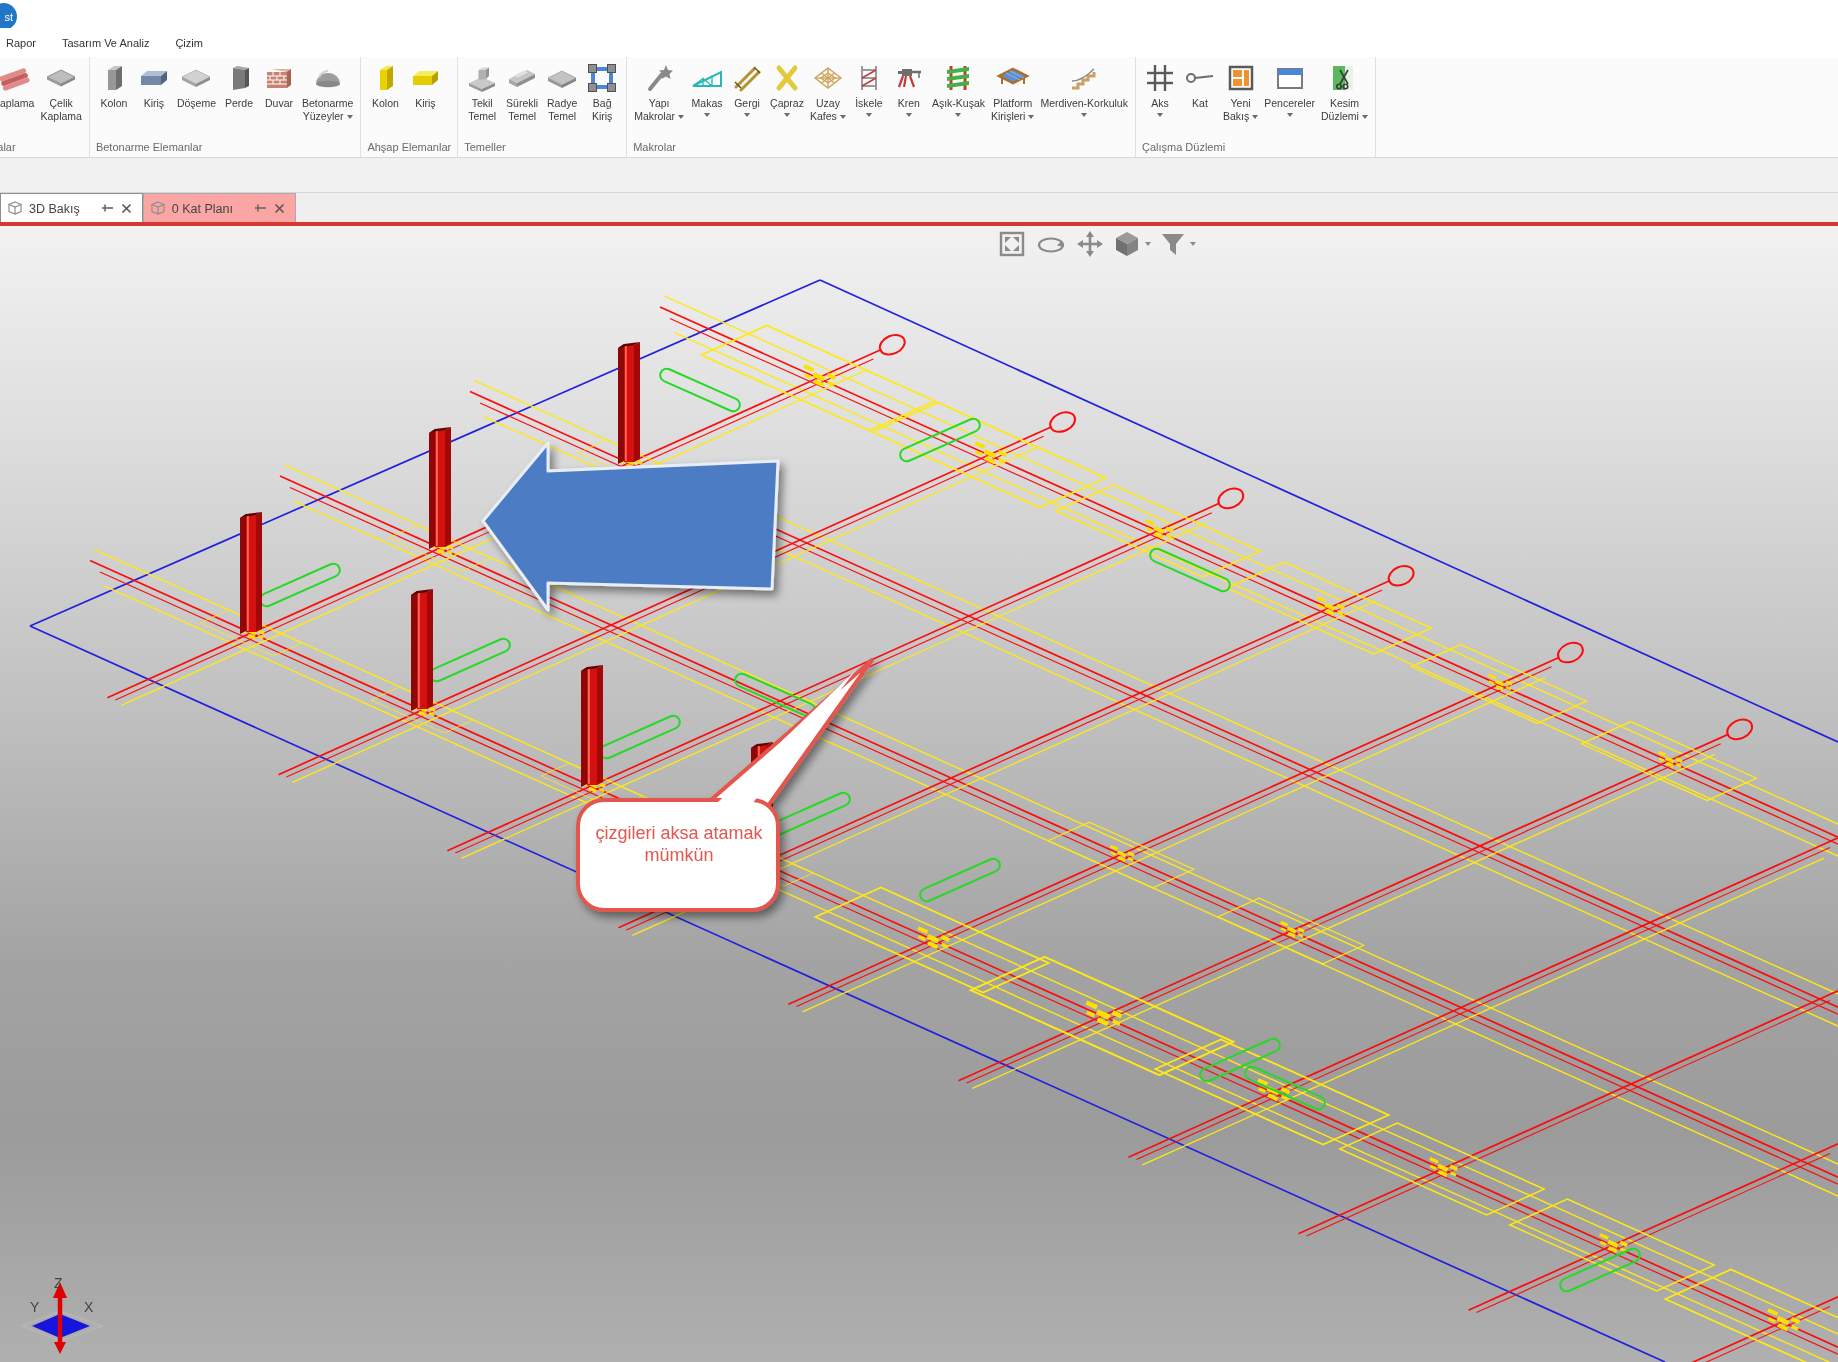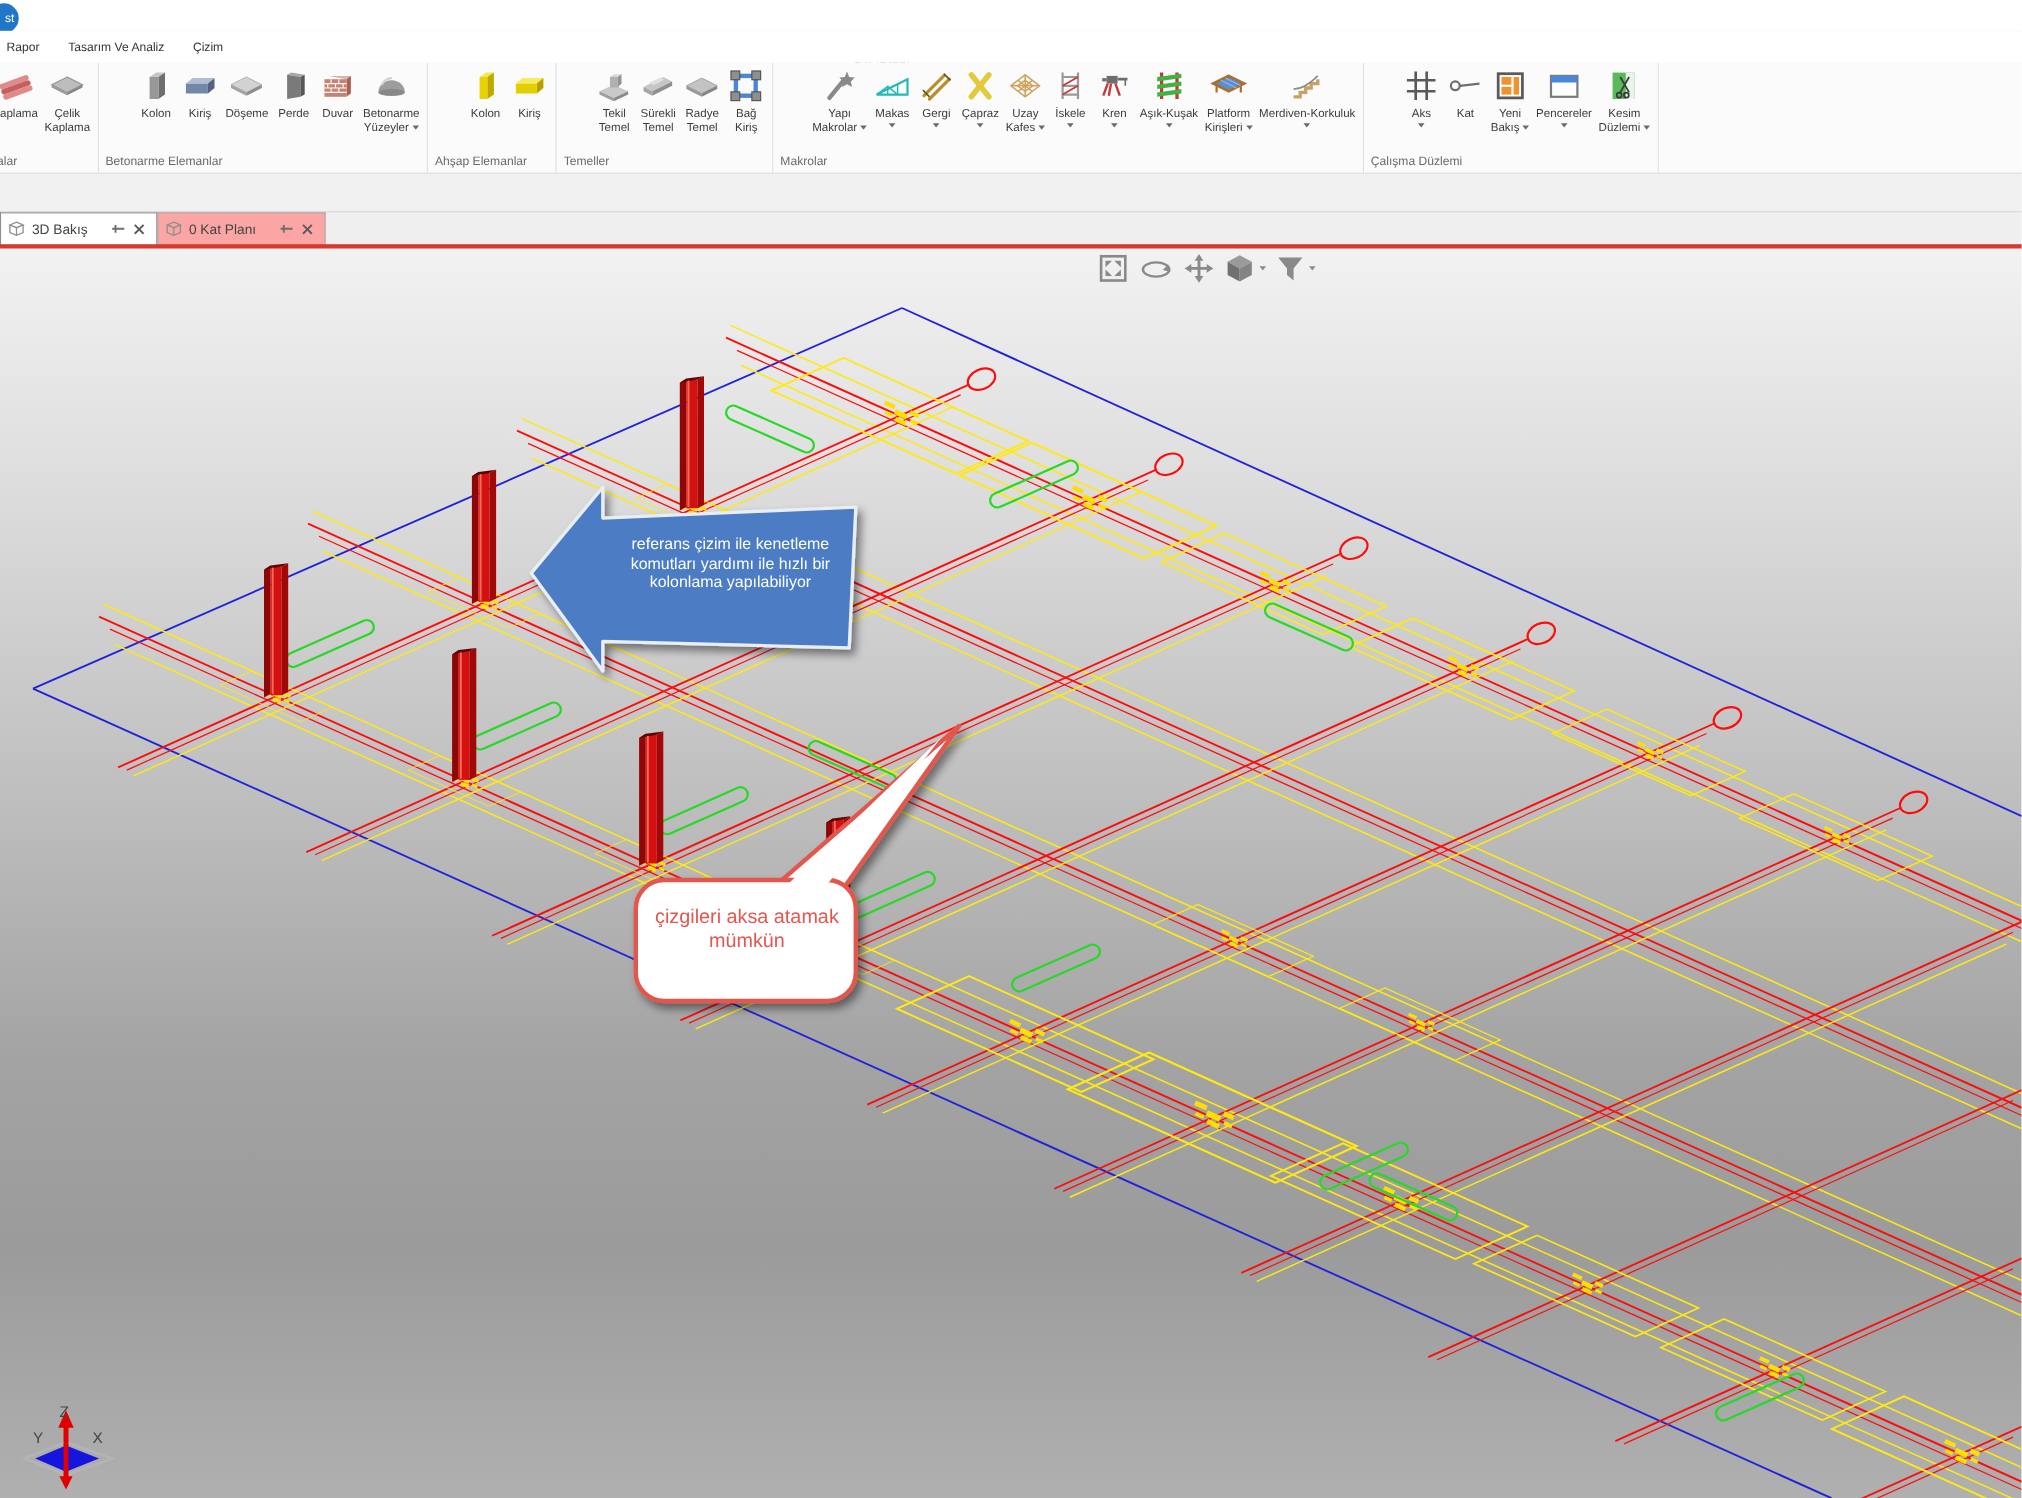--- a/index.html
+++ b/index.html
@@ -14,21 +14,21 @@
   .title{position:absolute;left:0;top:6px;width:1610px;text-align:center;font-size:12.5px;color:#5a5a5a;margin-top:40px;}
   .app-badge{position:absolute;left:-10px;top:3px;width:27px;height:27px;border-radius:50%;background:#2176c7;color:#fff;
     font-size:11px;display:flex;align-items:center;justify-content:flex-end;padding-right:4px;box-sizing:border-box;}
   
   .menubar{position:absolute;left:0;top:28px;width:1838px;height:29px;background:#ffffff;display:flex;align-items:center;}
   .mitem{font-size:11px;color:#333;padding:0 13px;cursor:default;}
   .mitem:first-child{padding-left:6px;}
   
   .ribbon{position:absolute;left:0;top:57px;width:1838px;height:100px;background:#fbfbfc;border-bottom:1px solid #d9d9d9;display:flex;align-items:stretch;}
   .rgroup{position:relative;display:flex;flex-direction:column;border-right:1px solid #e0e0e0;padding:3px 4px 0 4px;}
-  .btnrow{display:flex;flex-direction:row;align-items:flex-start;flex:1;margin-left:28px;}
+  .btnrow{display:flex;flex-direction:row;align-items:flex-start;flex:1;}
   .rbtn{display:flex;flex-direction:column;align-items:center;padding:1px 3px;min-width:34px;}
   .rbtn .ric{width:34px;height:34px;display:block;}
   .rlbl{font-size:10.5px;color:#3c3c3c;text-align:center;line-height:12.5px;margin-top:2px;white-space:nowrap;}
   .grp-label{font-size:11px;color:#6a6a6a;padding:2px 2px 4px 2px;white-space:nowrap;}
   .caret{display:inline-block;width:0;height:0;border-left:3.5px solid transparent;border-right:3.5px solid transparent;border-top:4px solid #6a6a6a;margin-left:3px;vertical-align:middle;}
   .caret-row{line-height:8px;text-align:center;}
   
   .gapband{position:absolute;left:0;top:158px;width:1838px;height:34px;background:#f1f1f2;}
   .tabbar{position:absolute;left:0;top:192px;width:1838px;height:30px;background:#efefef;border-top:1px solid #d6d6d6;display:flex;align-items:stretch;}
   .vtab{display:flex;align-items:center;background:#fca5a5;border:1px solid #ababab;border-bottom:none;padding:0 8px 0 6px;font-size:12.5px;color:#444;}
@@ -713,23 +713,20 @@
       </defs>
       <g filter="url(#shadowA)">
         <polygon points="483,521 548,443 548,471 778,461 772,589 548,583 548,610" fill="#4b7cc4" stroke="#e8eef7" stroke-width="3" stroke-linejoin="round"></polygon>
       </g>
       <g filter="url(#shadowA)">
         <polygon points="704,806 872,660 768,806" fill="#ffffff" stroke="#e2574e" stroke-width="4" stroke-linejoin="round"></polygon>
         <rect x="578" y="800" width="200" height="110" rx="26" fill="#ffffff" stroke="#e2574e" stroke-width="4"></rect>
         <polygon points="716,804 856,670 752,804" fill="#ffffff"></polygon>
       </g>
     </svg>
-  <div class="annot-text arrow-text">referans çizim  ile kenetleme
-komutları yardımı ile hızlı bir
-kolonlama yapılabiliyor</div>
   <div class="annot-text bubble-text">çizgileri aksa atamak
 mümkün</div>
   <div class="vtoolbar" id="vtoolbar">
       <span class="vbtn">
         <svg width="28" height="28" viewBox="0 0 28 28">
           <rect x="3" y="3" width="22" height="22" fill="none" stroke="#8a8a8a" stroke-width="2.4"></rect>
           <g fill="#8a8a8a">
             <polygon points="7,7 13,7 7,13"></polygon>
             <polygon points="21,7 15,7 21,13"></polygon>
             <polygon points="7,21 7,15 13,21"></polygon>

